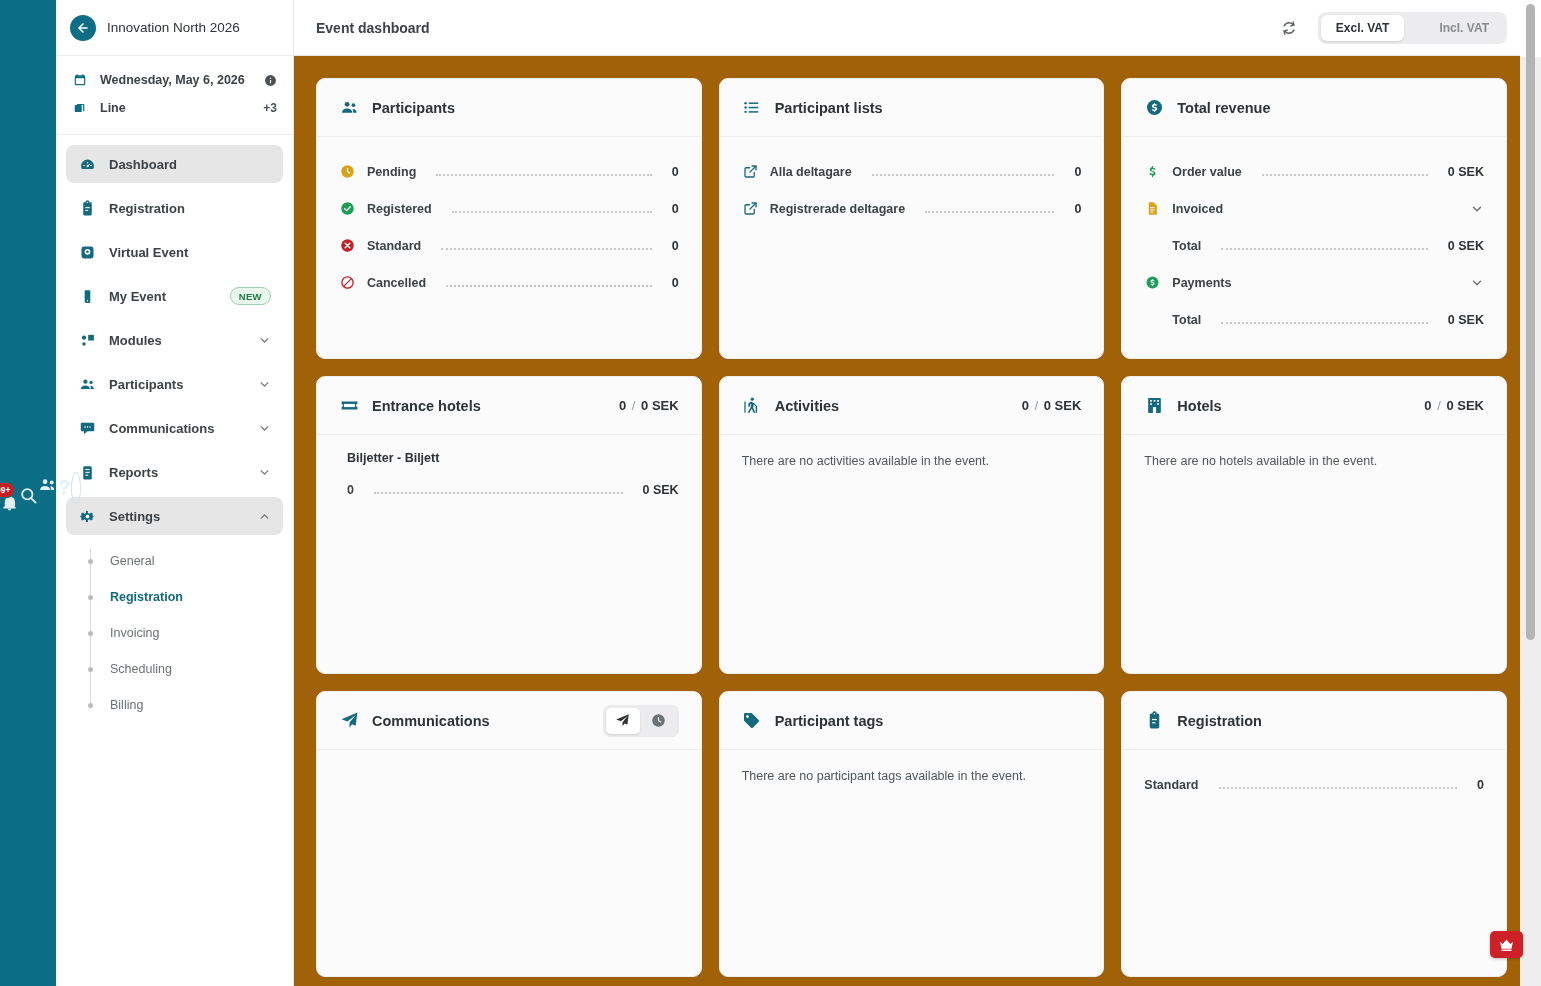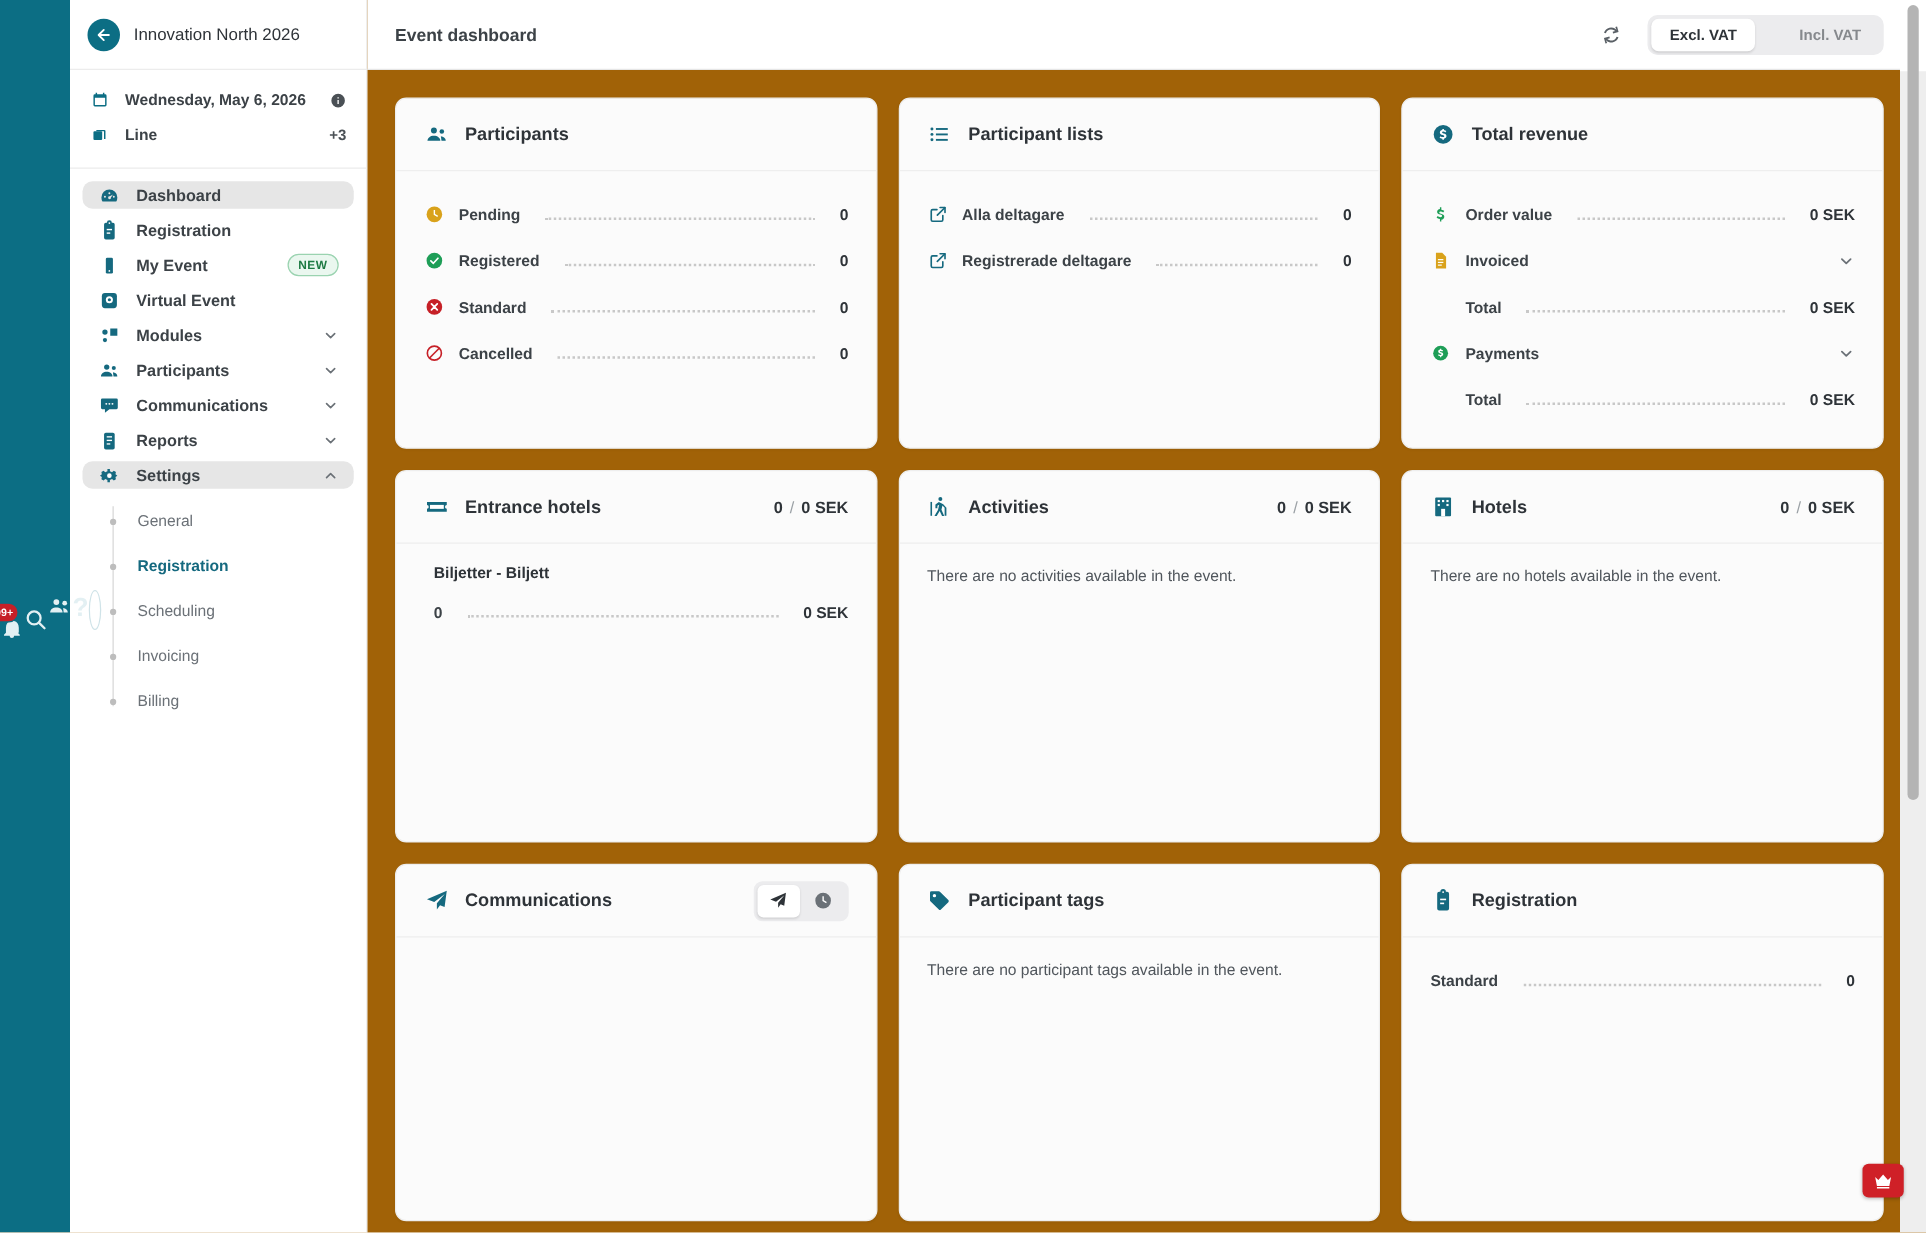--- a/index.html
+++ b/index.html
@@ -68,21 +68,21 @@
     display: flex; align-items: center; gap: 12px;
     height: 28px; font-size: 12.5px; font-weight: bold; color: #3c4247;
   }
   .meta-row .mtext { flex: 1 1 auto; }
   .meta-row .mtrail { font-size: 12px; font-weight: bold; color: #4a5055; }
   .meta-ico { width: 16px; display: flex; justify-content: center; color: #0c6e84; flex: 0 0 16px; }
 
   .sb-nav { padding: 10px 10px 0 10px; overflow: hidden; }
   .nav-item {
     display: flex; align-items: center; gap: 13px;
-    height: 22px; padding: 0 12px; border-radius: 8px; cursor: pointer;
+    height: 38px; padding: 0 12px; border-radius: 8px; cursor: pointer;
     font-size: 13px; font-weight: bold; color: #3c4247; margin-bottom: 6px;
   }
   .nav-item.active { background: #e6e6e6; }
   .nav-ico { width: 18px; display: flex; justify-content: center; color: #15697f; flex: 0 0 18px; }
   .nav-label { flex: 1 1 auto; }
   .badge-new {
     font-size: 9.5px; font-weight: bold; color: #1e7a43;
     border: 1px solid #9ad3b0; background: #eaf7ef;
     border-radius: 10px; padding: 2.5px 8px; letter-spacing: .4px;
   }
@@ -283,37 +283,37 @@
               <rect x="9" y="10" width="6" height="1.6" fill="#fff"></rect>
               <rect x="9" y="14" width="4" height="1.6" fill="#fff"></rect>
             </svg>
         </span>
         <span class="nav-label">Registration</span>
       </div>
 
       <div class="nav-item">
         <span class="nav-ico">
           <svg width="17" height="17" viewBox="0 0 24 24" fill="currentColor">
-              <rect x="8" y="3" width="8" height="18" rx="1.6"></rect>
-              <circle cx="12" cy="18" r="1" fill="#fff"></circle>
-            </svg>
-        </span>
-        <span class="nav-label">My Event</span>
-        <span class="badge-new">NEW</span>
-      </div>
-
-      <div class="nav-item">
-        <span class="nav-ico">
-          <svg width="17" height="17" viewBox="0 0 24 24" fill="currentColor">
               <rect x="3.5" y="3.5" width="17" height="17" rx="3.5"></rect>
               <circle cx="12" cy="11" r="4" fill="#fff"></circle>
               <circle cx="12" cy="11" r="1.8"></circle>
             </svg>
         </span>
         <span class="nav-label">Virtual Event</span>
+      </div>
+
+      <div class="nav-item">
+        <span class="nav-ico">
+          <svg width="17" height="17" viewBox="0 0 24 24" fill="currentColor">
+              <rect x="8" y="3" width="8" height="18" rx="1.6"></rect>
+              <circle cx="12" cy="18" r="1" fill="#fff"></circle>
+            </svg>
+        </span>
+        <span class="nav-label">My Event</span>
+        <span class="badge-new">NEW</span>
       </div>
 
       <div class="nav-item">
         <span class="nav-ico">
           <svg width="17" height="17" viewBox="0 0 24 24" fill="currentColor">
               <circle cx="7" cy="8" r="3"></circle>
               <path d="M13 4h8v8h-8z"></path>
               <circle cx="7" cy="17" r="2.4"></circle>
             </svg>
         </span>
@@ -395,25 +395,25 @@
         <div class="sub-item">
           <span class="sub-dot"></span>
           <span>General</span>
         </div>
         <div class="sub-item active">
           <span class="sub-dot"></span>
           <span>Registration</span>
         </div>
         <div class="sub-item">
           <span class="sub-dot"></span>
-          <span>Scheduling</span>
+          <span>Invoicing</span>
         </div>
         <div class="sub-item">
           <span class="sub-dot"></span>
-          <span>Invoicing</span>
+          <span>Scheduling</span>
         </div>
         <div class="sub-item">
           <span class="sub-dot"></span>
           <span>Billing</span>
         </div>
       </div>
     </div>
   </div>
 
   <div class="main">

